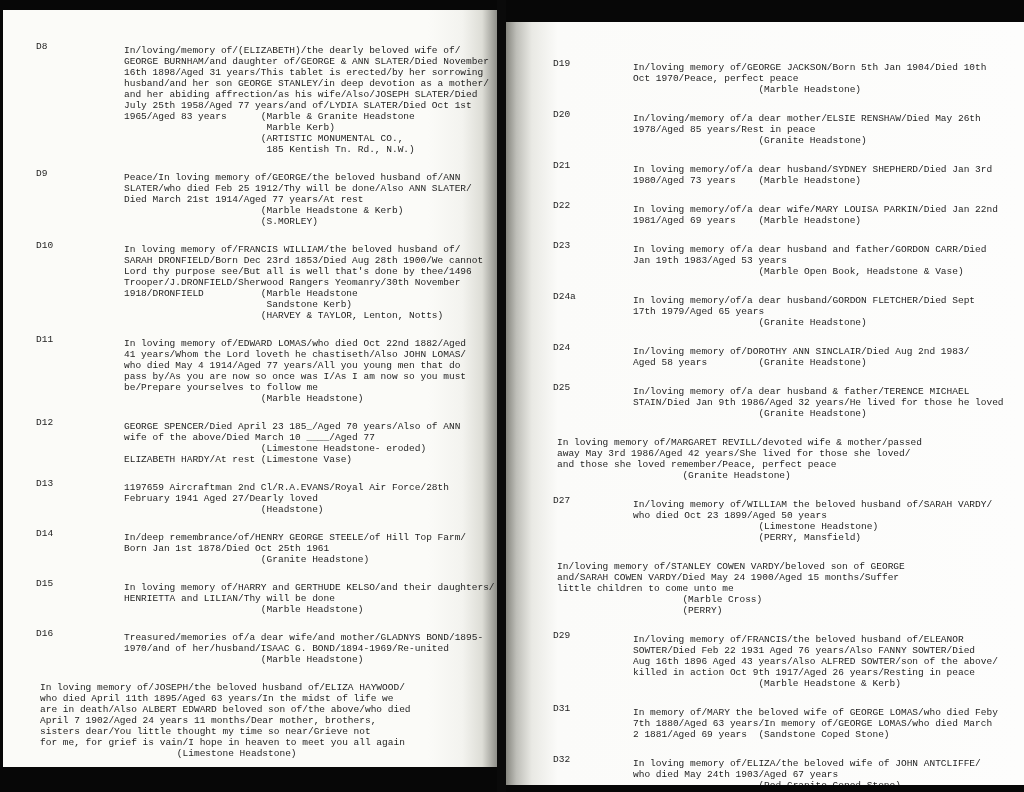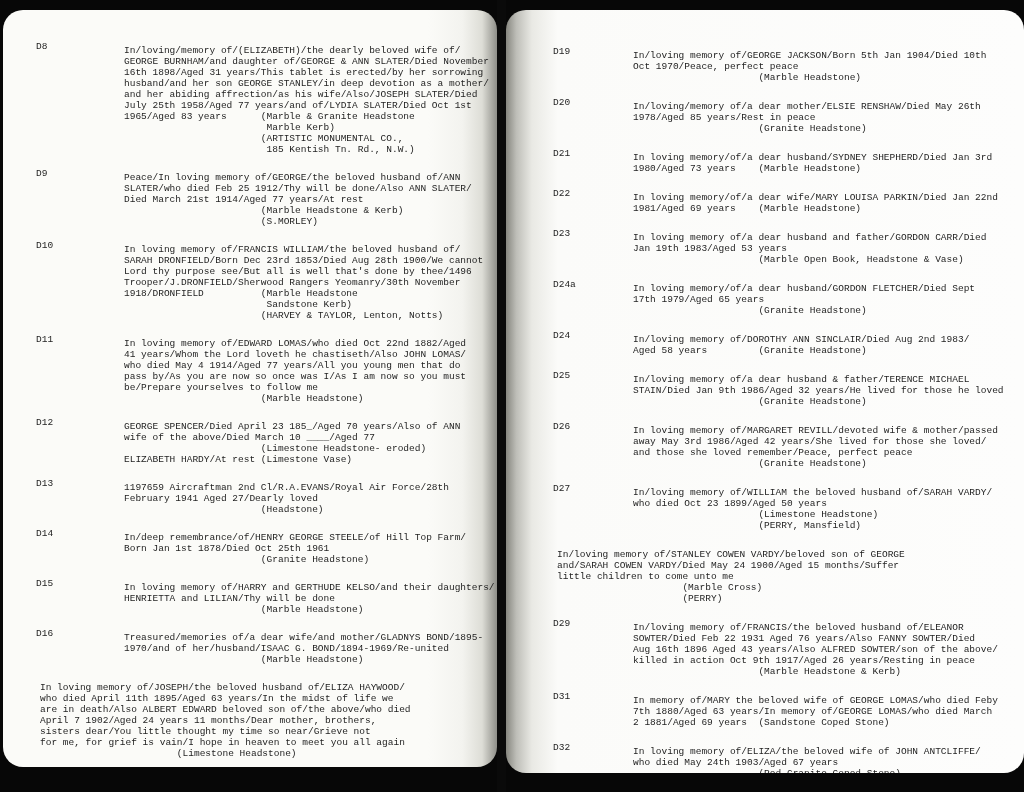--- a/index.html
+++ b/index.html
@@ -6,28 +6,27 @@
   body {
     width:1024px; height:792px;
     background:#070707;
     position:relative;
     overflow:hidden;
     font-family:"Liberation Mono","DejaVu Sans Mono",monospace;
   }
   .page {
     position:absolute;
     overflow:hidden;
-    border-radius:20px;
   }
   .page-left {
     left:3px; top:10px; width:494px; height:757px;
     background:linear-gradient(to right,#fbfbf8 0%,#fbfbf8 86%,#f3f3ef 93%,#dddDd6 97%,#8e8e88 100%);
   }
   .page-right {
-    left:506px; top:10px; width:518px; height:763px;
+    left:506px; top:22px; width:518px; height:763px;
     background:linear-gradient(to right,#86867f 0%,#bebeb8 2%,#e9e9e4 5%,#fbfbf9 10%,#fdfdfc 100%);
   }
   .spine {
     position:absolute; left:497px; top:0; width:9px; height:792px;
     background:#0a0a0a;
   }
   .content {
     font-size:9.5px;
     line-height:11px;
     color:#1e1e1e;
@@ -181,21 +180,20 @@
       <pre class="etext">In/loving memory of/DOROTHY ANN SINCLAIR/Died Aug 2nd 1983/
 Aged 58 years         (Granite Headstone)</pre>
     </div>
     <div class="entry">
       <span class="eid">D25</span>
       <pre class="etext">In/loving memory of/a dear husband &amp; father/TERENCE MICHAEL
 STAIN/Died Jan 9th 1986/Aged 32 years/He lived for those he loved
                       (Granite Headstone)</pre>
     </div>
     <div class="entry">
-      <span class="eid">D26</span>
       <pre class="etext">In loving memory of/MARGARET REVILL/devoted wife &amp; mother/passed
 away May 3rd 1986/Aged 42 years/She lived for those she loved/
 and those she loved remember/Peace, perfect peace
                       (Granite Headstone)</pre>
     </div>
     <div class="entry">
       <span class="eid">D27</span>
       <pre class="etext">In/loving memory of/WILLIAM the beloved husband of/SARAH VARDY/
 who died Oct 23 1899/Aged 50 years
                       (Limestone Headstone)

